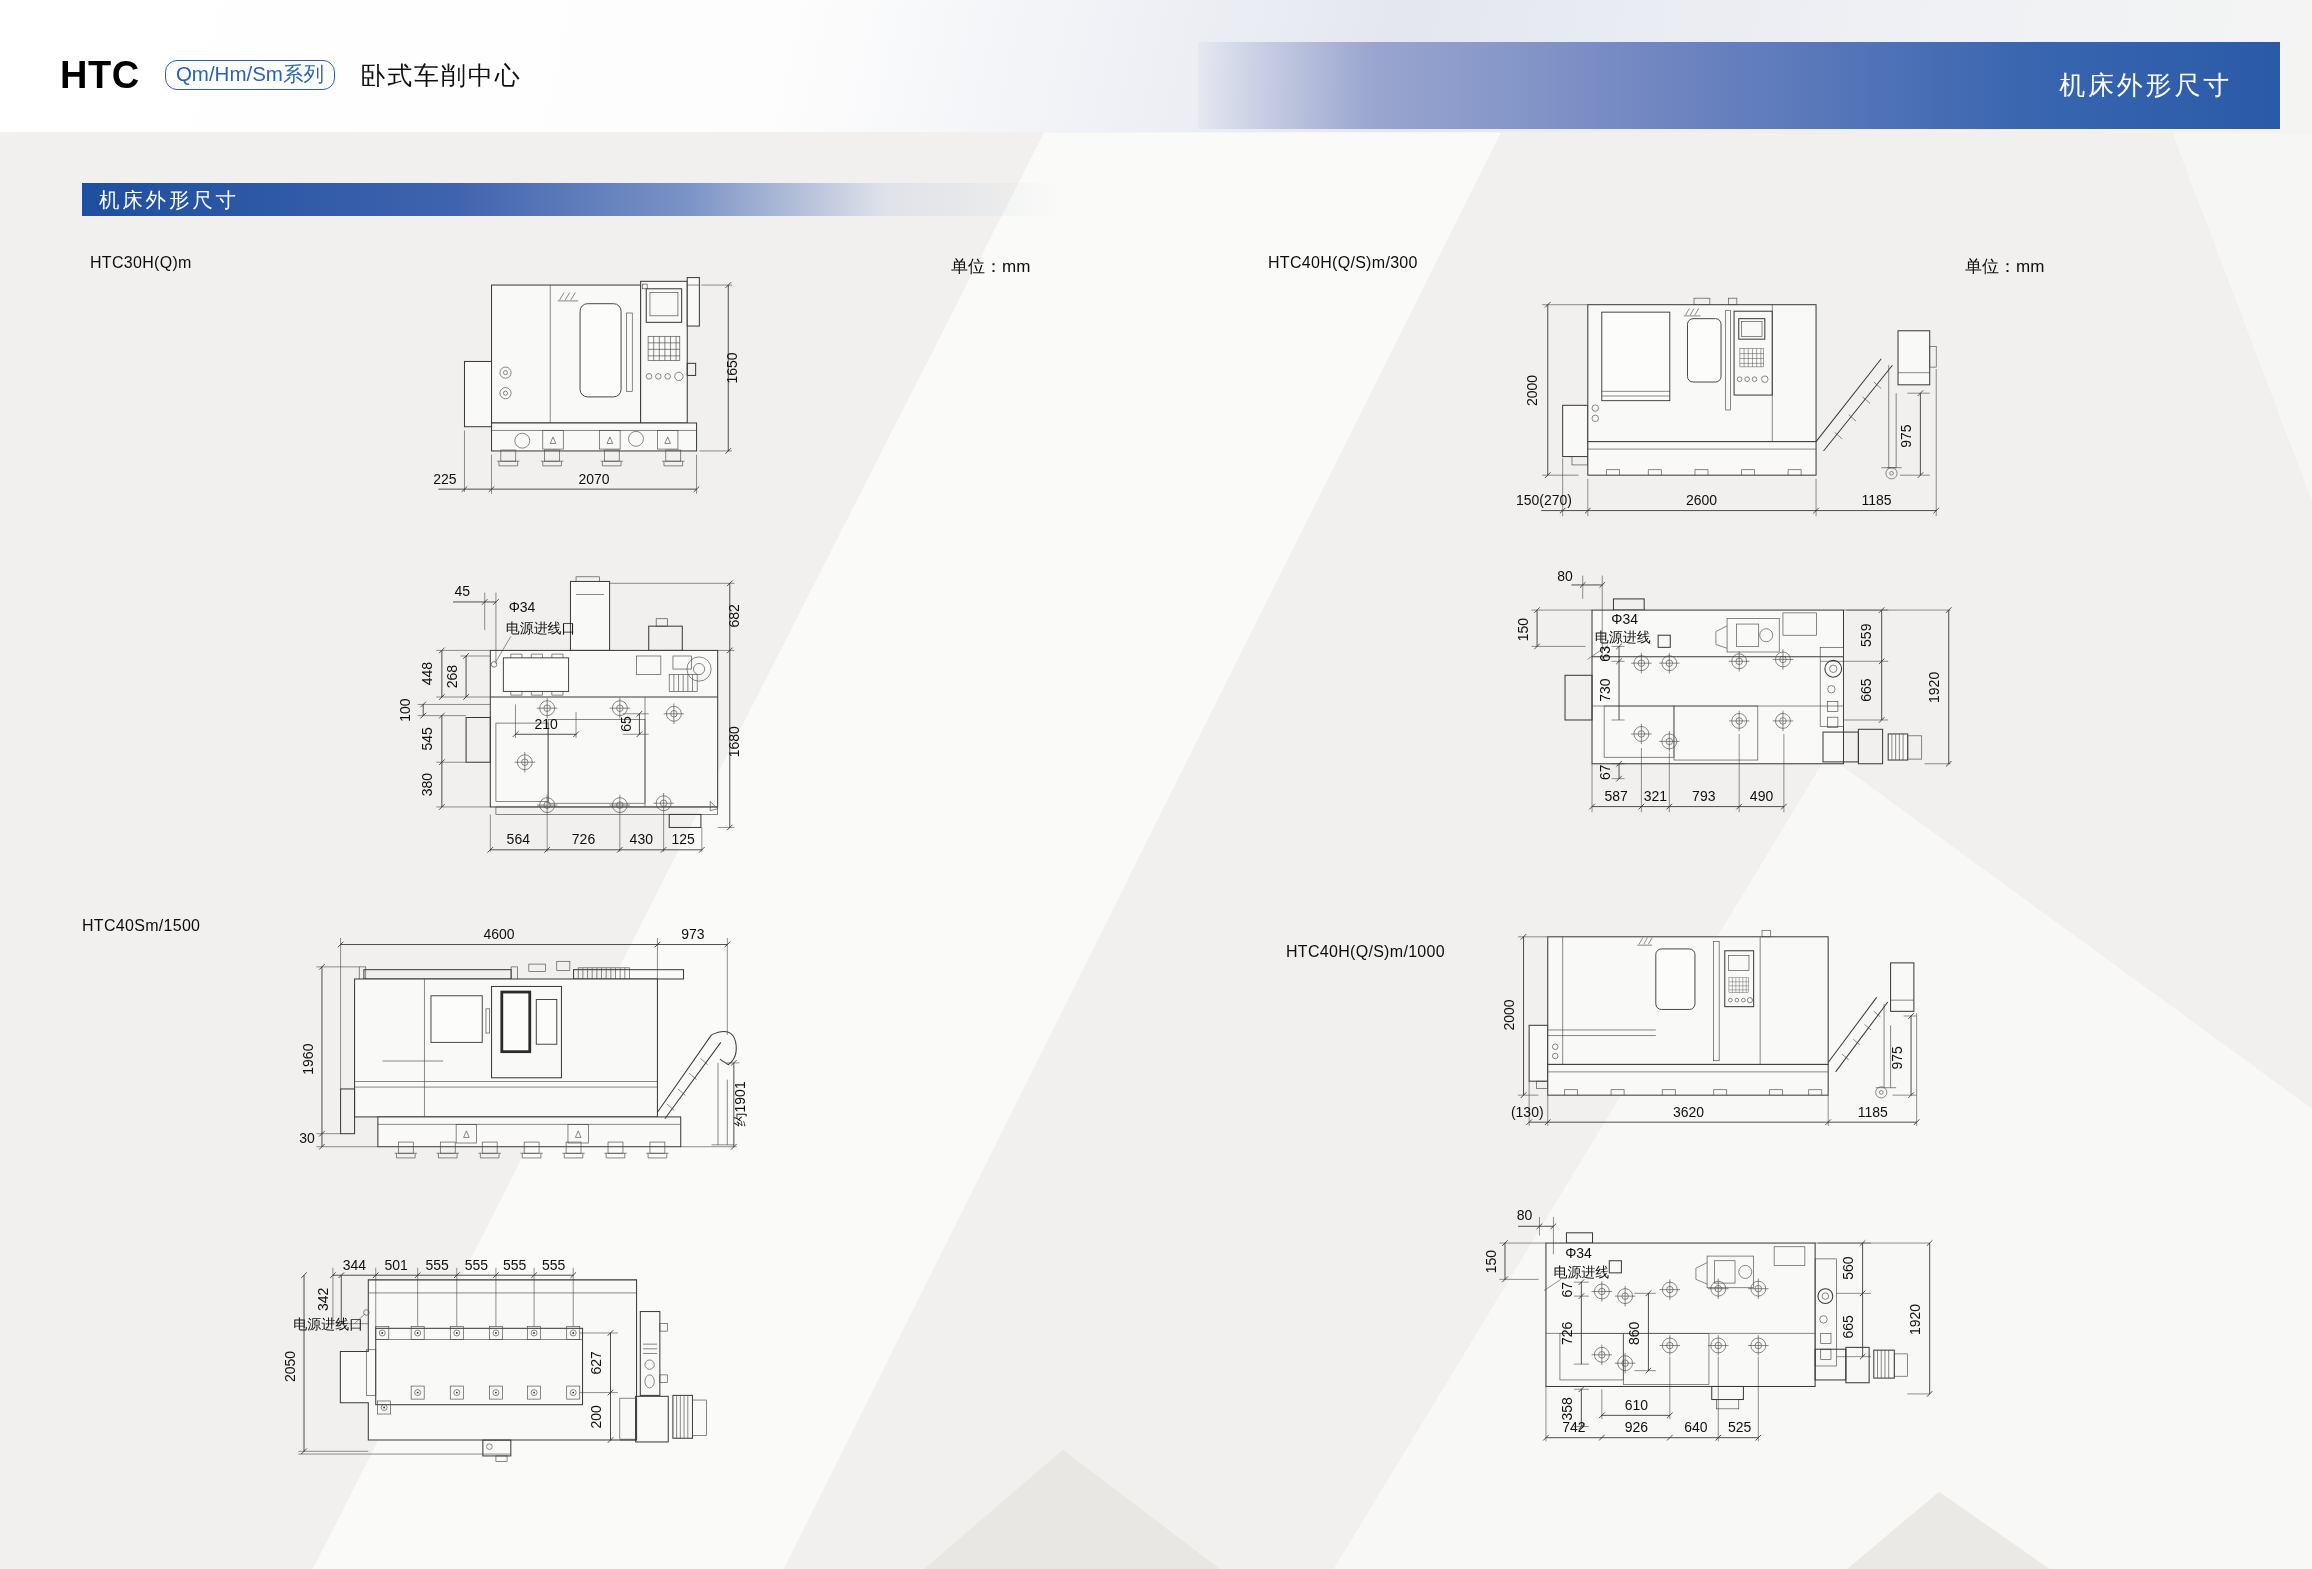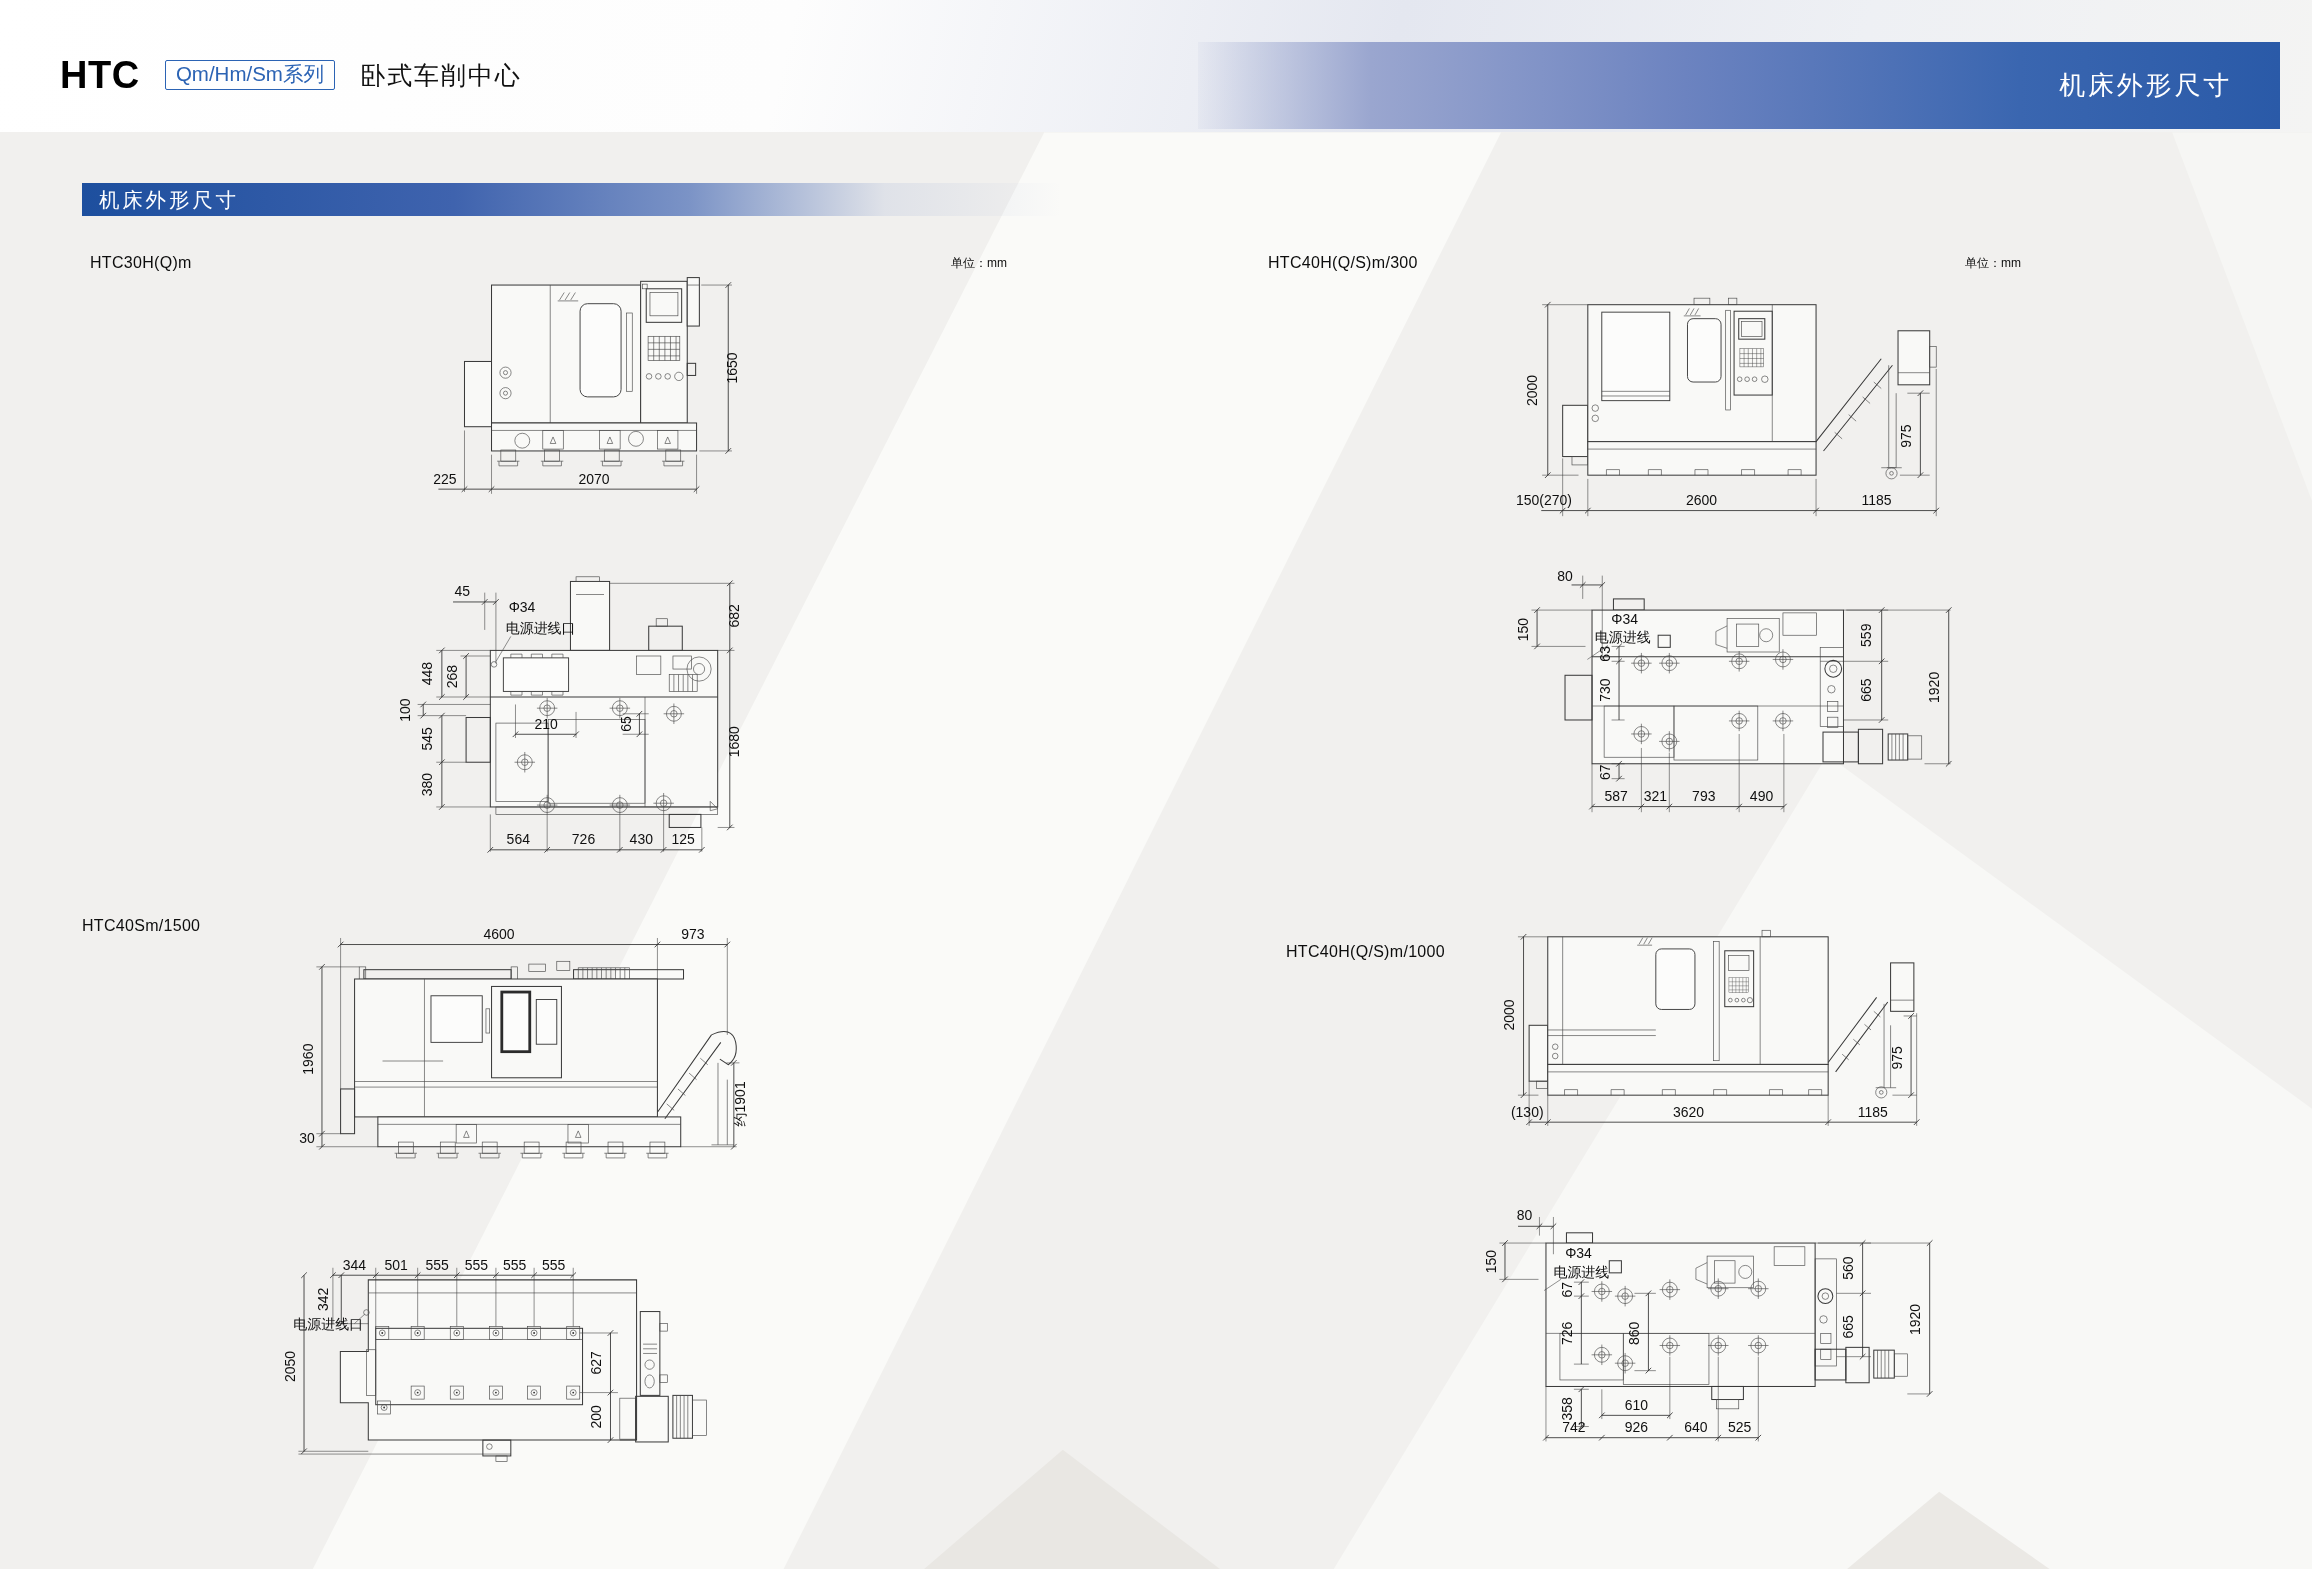--- a/index.html
+++ b/index.html
@@ -4,32 +4,32 @@
 <style>
 *{margin:0;padding:0;box-sizing:border-box}
 html,body{width:2313px;height:1570px}
 body{font-family:"Liberation Sans","DejaVu Sans",sans-serif;background:#fff}
 .page{position:relative;width:2313px;height:1570px;background:#f1f0ee;overflow:hidden}
 .decor{position:absolute;left:0;top:0;width:2313px;height:1570px;pointer-events:none}
 .header{position:absolute;top:0;left:0;width:2313px;height:132px;
  background:linear-gradient(103deg,#ffffff 0%,#fdfdfd 34%,#e4e7f0 60%,#eef0f4 80%,#f4f4f3 100%)}
 .brand-row{position:absolute;top:56px;left:60px;display:flex;align-items:center;gap:25px}
 .brand{font-size:38px;font-weight:bold;color:#000;letter-spacing:0.5px;line-height:1}
-.badge{font-size:20.5px;color:#2b63b4;border:1.9px solid #2b63b4;border-radius:2px;padding:1.9px 10.3px 3.7px;line-height:1.1}
+.badge{font-size:20.5px;color:#2b63b4;border:1.9px solid #2b63b4;border-radius:12px;padding:1.9px 10.3px 3.7px;line-height:1.1}
 .subtitle{font-size:25px;color:#101010;letter-spacing:1.9px}
 .banner{position:absolute;top:42px;left:1198px;width:1082px;height:87px;
  background:linear-gradient(to right,rgba(183,190,217,.12) 0%,#9aa6cf 16%,#6c83c0 45%,#3a66b0 76%,#2a5aa8 100%);
  display:flex;align-items:center;justify-content:flex-end;padding-right:48px}
 .banner span{color:#fff;font-size:26px;letter-spacing:2.8px}
 .section-bar{position:absolute;left:82px;top:183px;width:979px;height:33px;
  background:linear-gradient(to right,#1d4f9e 0%,#3f63ae 38%,#7b93c6 62%,rgba(170,184,216,.25) 82%,rgba(241,240,238,0) 100%);
  display:flex;align-items:center;padding-left:17px}
 .section-bar span{color:#fff;font-size:20.5px;letter-spacing:2.8px}
 .model-title{position:absolute;font-size:16px;color:#0d0d0d;letter-spacing:0.3px}
-.unit{position:absolute;font-size:12px;color:#0d0d0d}
+.unit{position:absolute;font-size:17px;color:#0d0d0d}
 .panel{position:absolute;overflow:visible}
 svg text{font-family:"Liberation Sans","DejaVu Sans",sans-serif}
 .o{fill:#f9f9f7;stroke:#3a3a3a;stroke-width:1.1}
 .w{fill:#fcfcfb;stroke:#3a3a3a;stroke-width:1}
 .dkw{fill:#fcfcfb;stroke:#2b2b2b;stroke-width:3}
 .n{fill:none;stroke:#3a3a3a;stroke-width:1.1}
 .t{fill:none;stroke:#4a4a4a;stroke-width:.7}
 .d{fill:none;stroke:#2e2e2e;stroke-width:.9}
 .x{fill:none;stroke:#3c3c3c;stroke-width:.6}
 .dt{font-size:15px;fill:#0f0f0f;text-anchor:middle}

